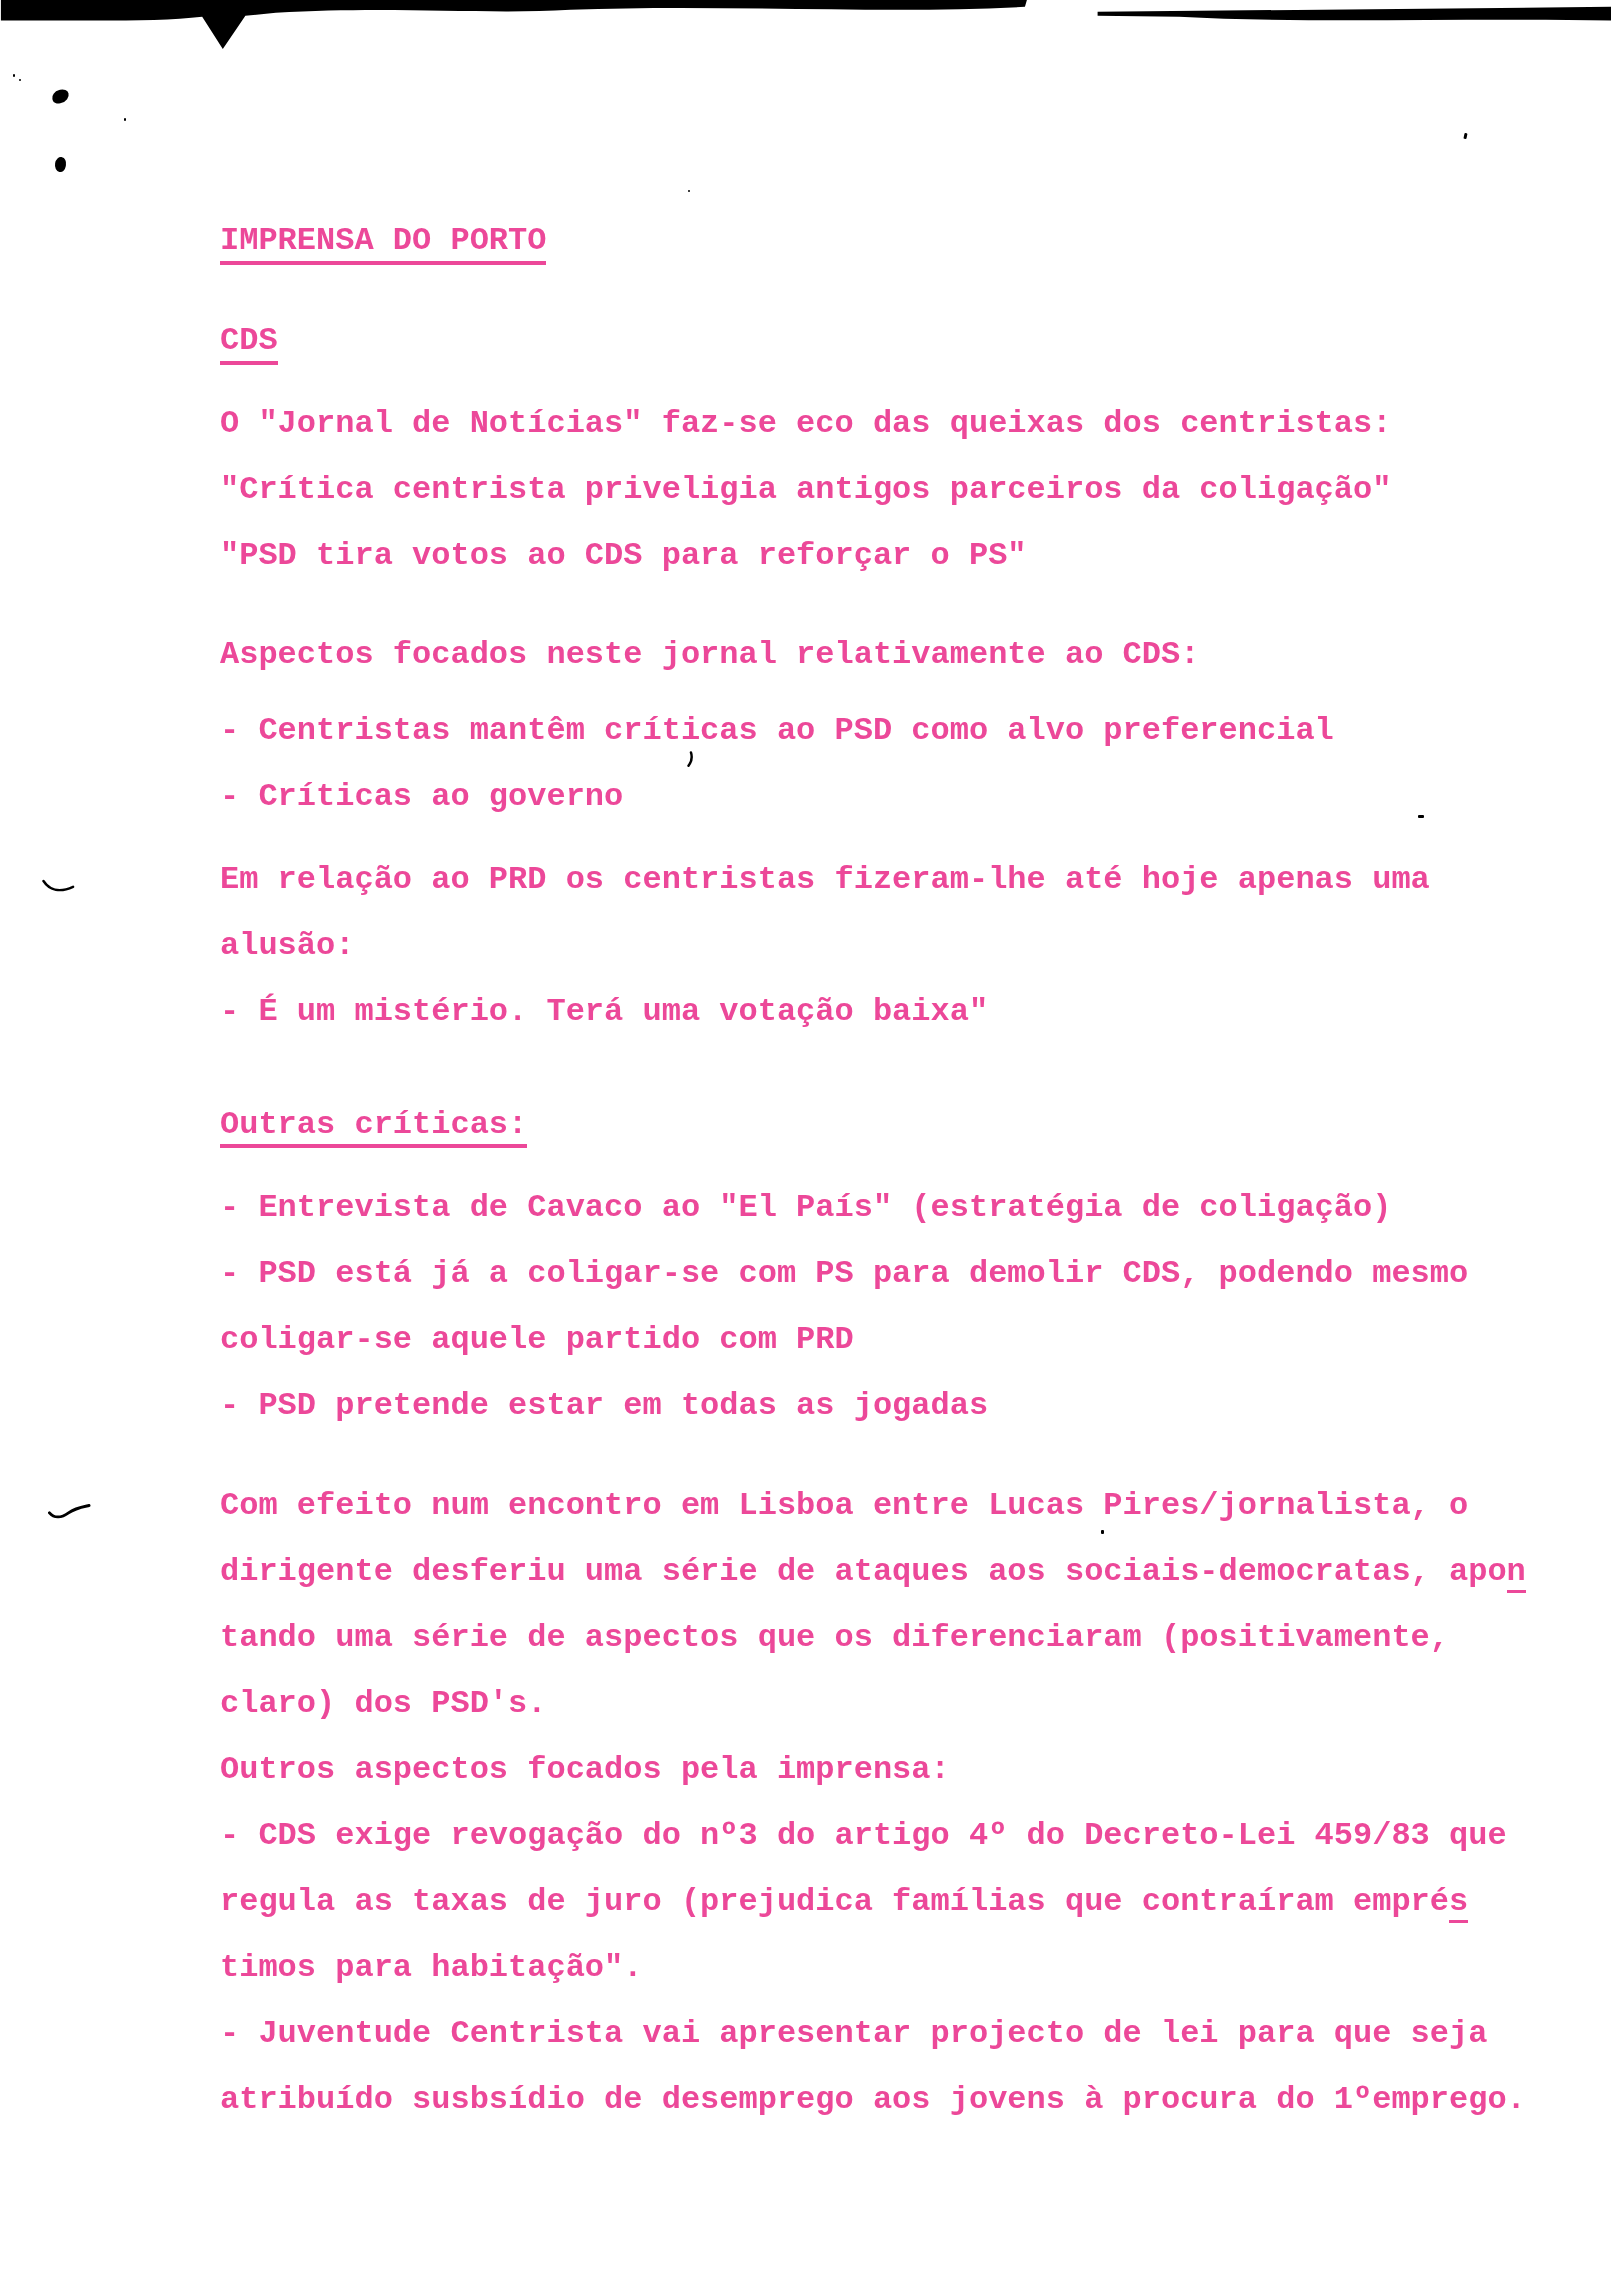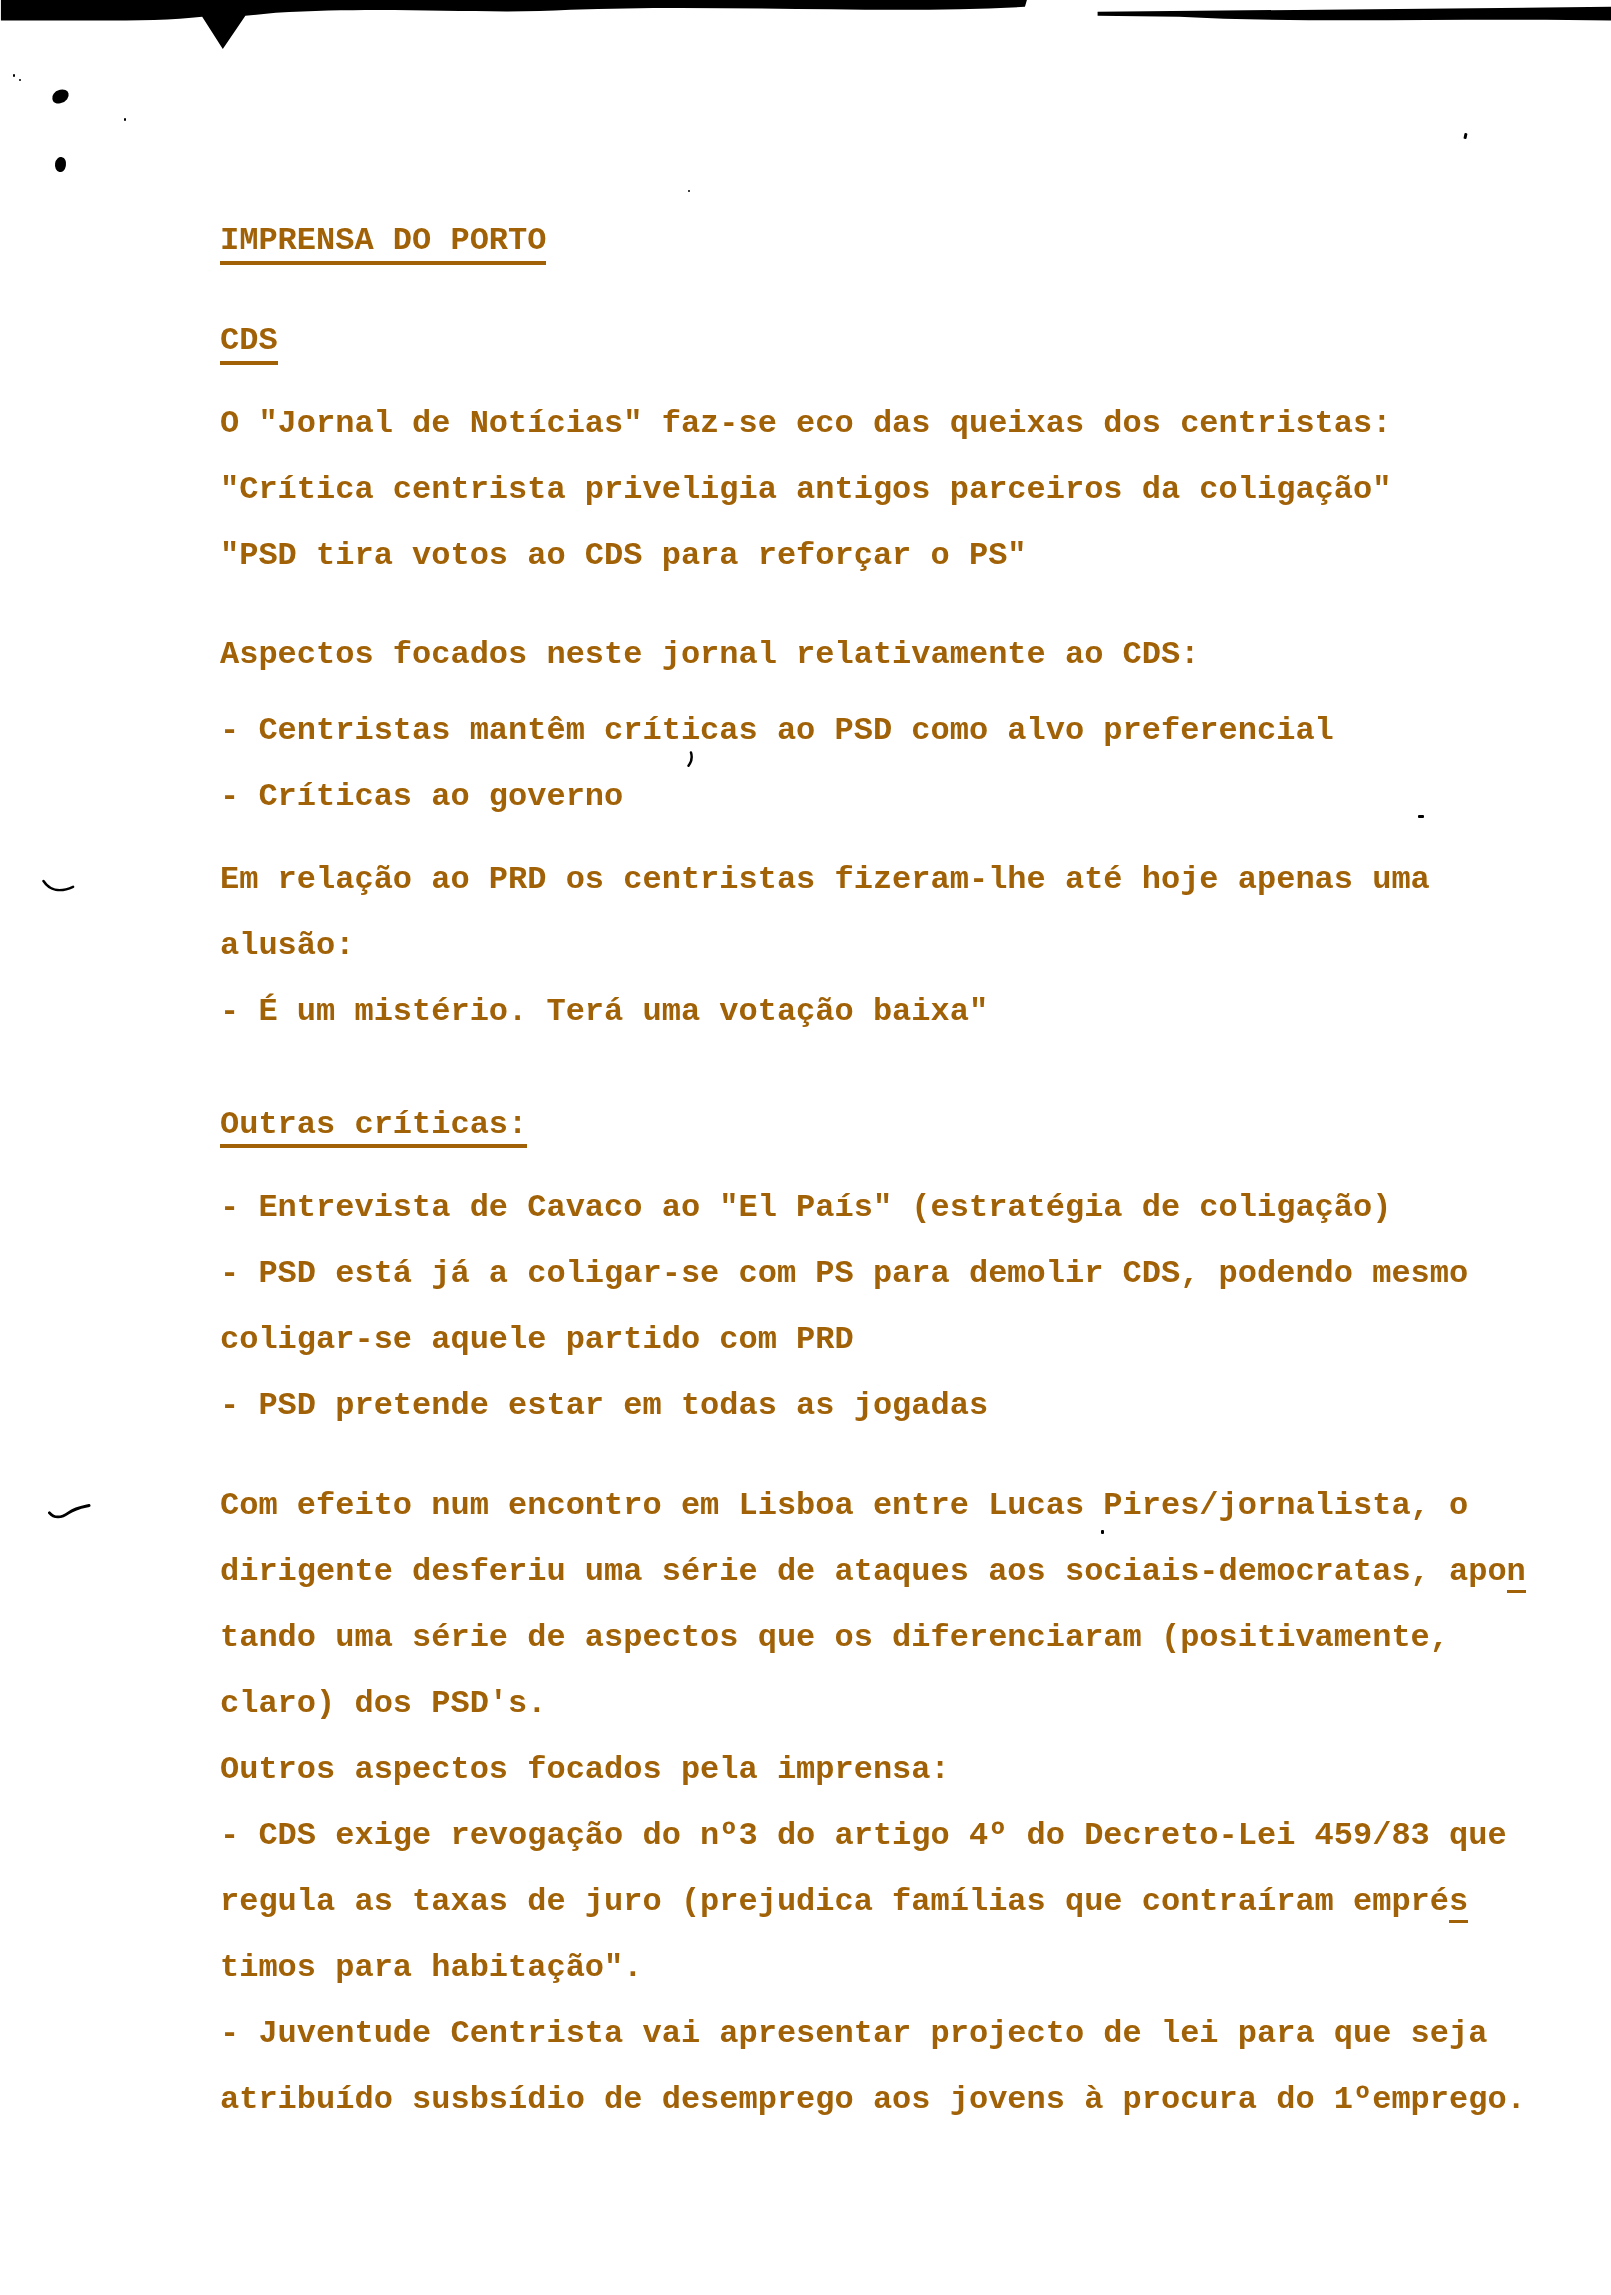--- a/index.html
+++ b/index.html
@@ -17,21 +17,21 @@
   .doc {
     position: absolute;
     left: 0; top: 0;
     width: 1591px;
     padding: 208px 0 0 220px;
     box-sizing: border-box;
     font-family: "Liberation Mono", "DejaVu Sans Mono", monospace;
     font-weight: bold;
     font-size: 32px;
     line-height: 66px;
-    color: #a16207;
+    color: #ec4899;
     white-space: pre;
   }
   .line { height: 66px; }
   .hu {
     border-bottom: 4.4px solid currentColor;
     padding-bottom: 1.5px;
   }
   .cont {
     border-bottom: 3.4px solid currentColor;
   }

